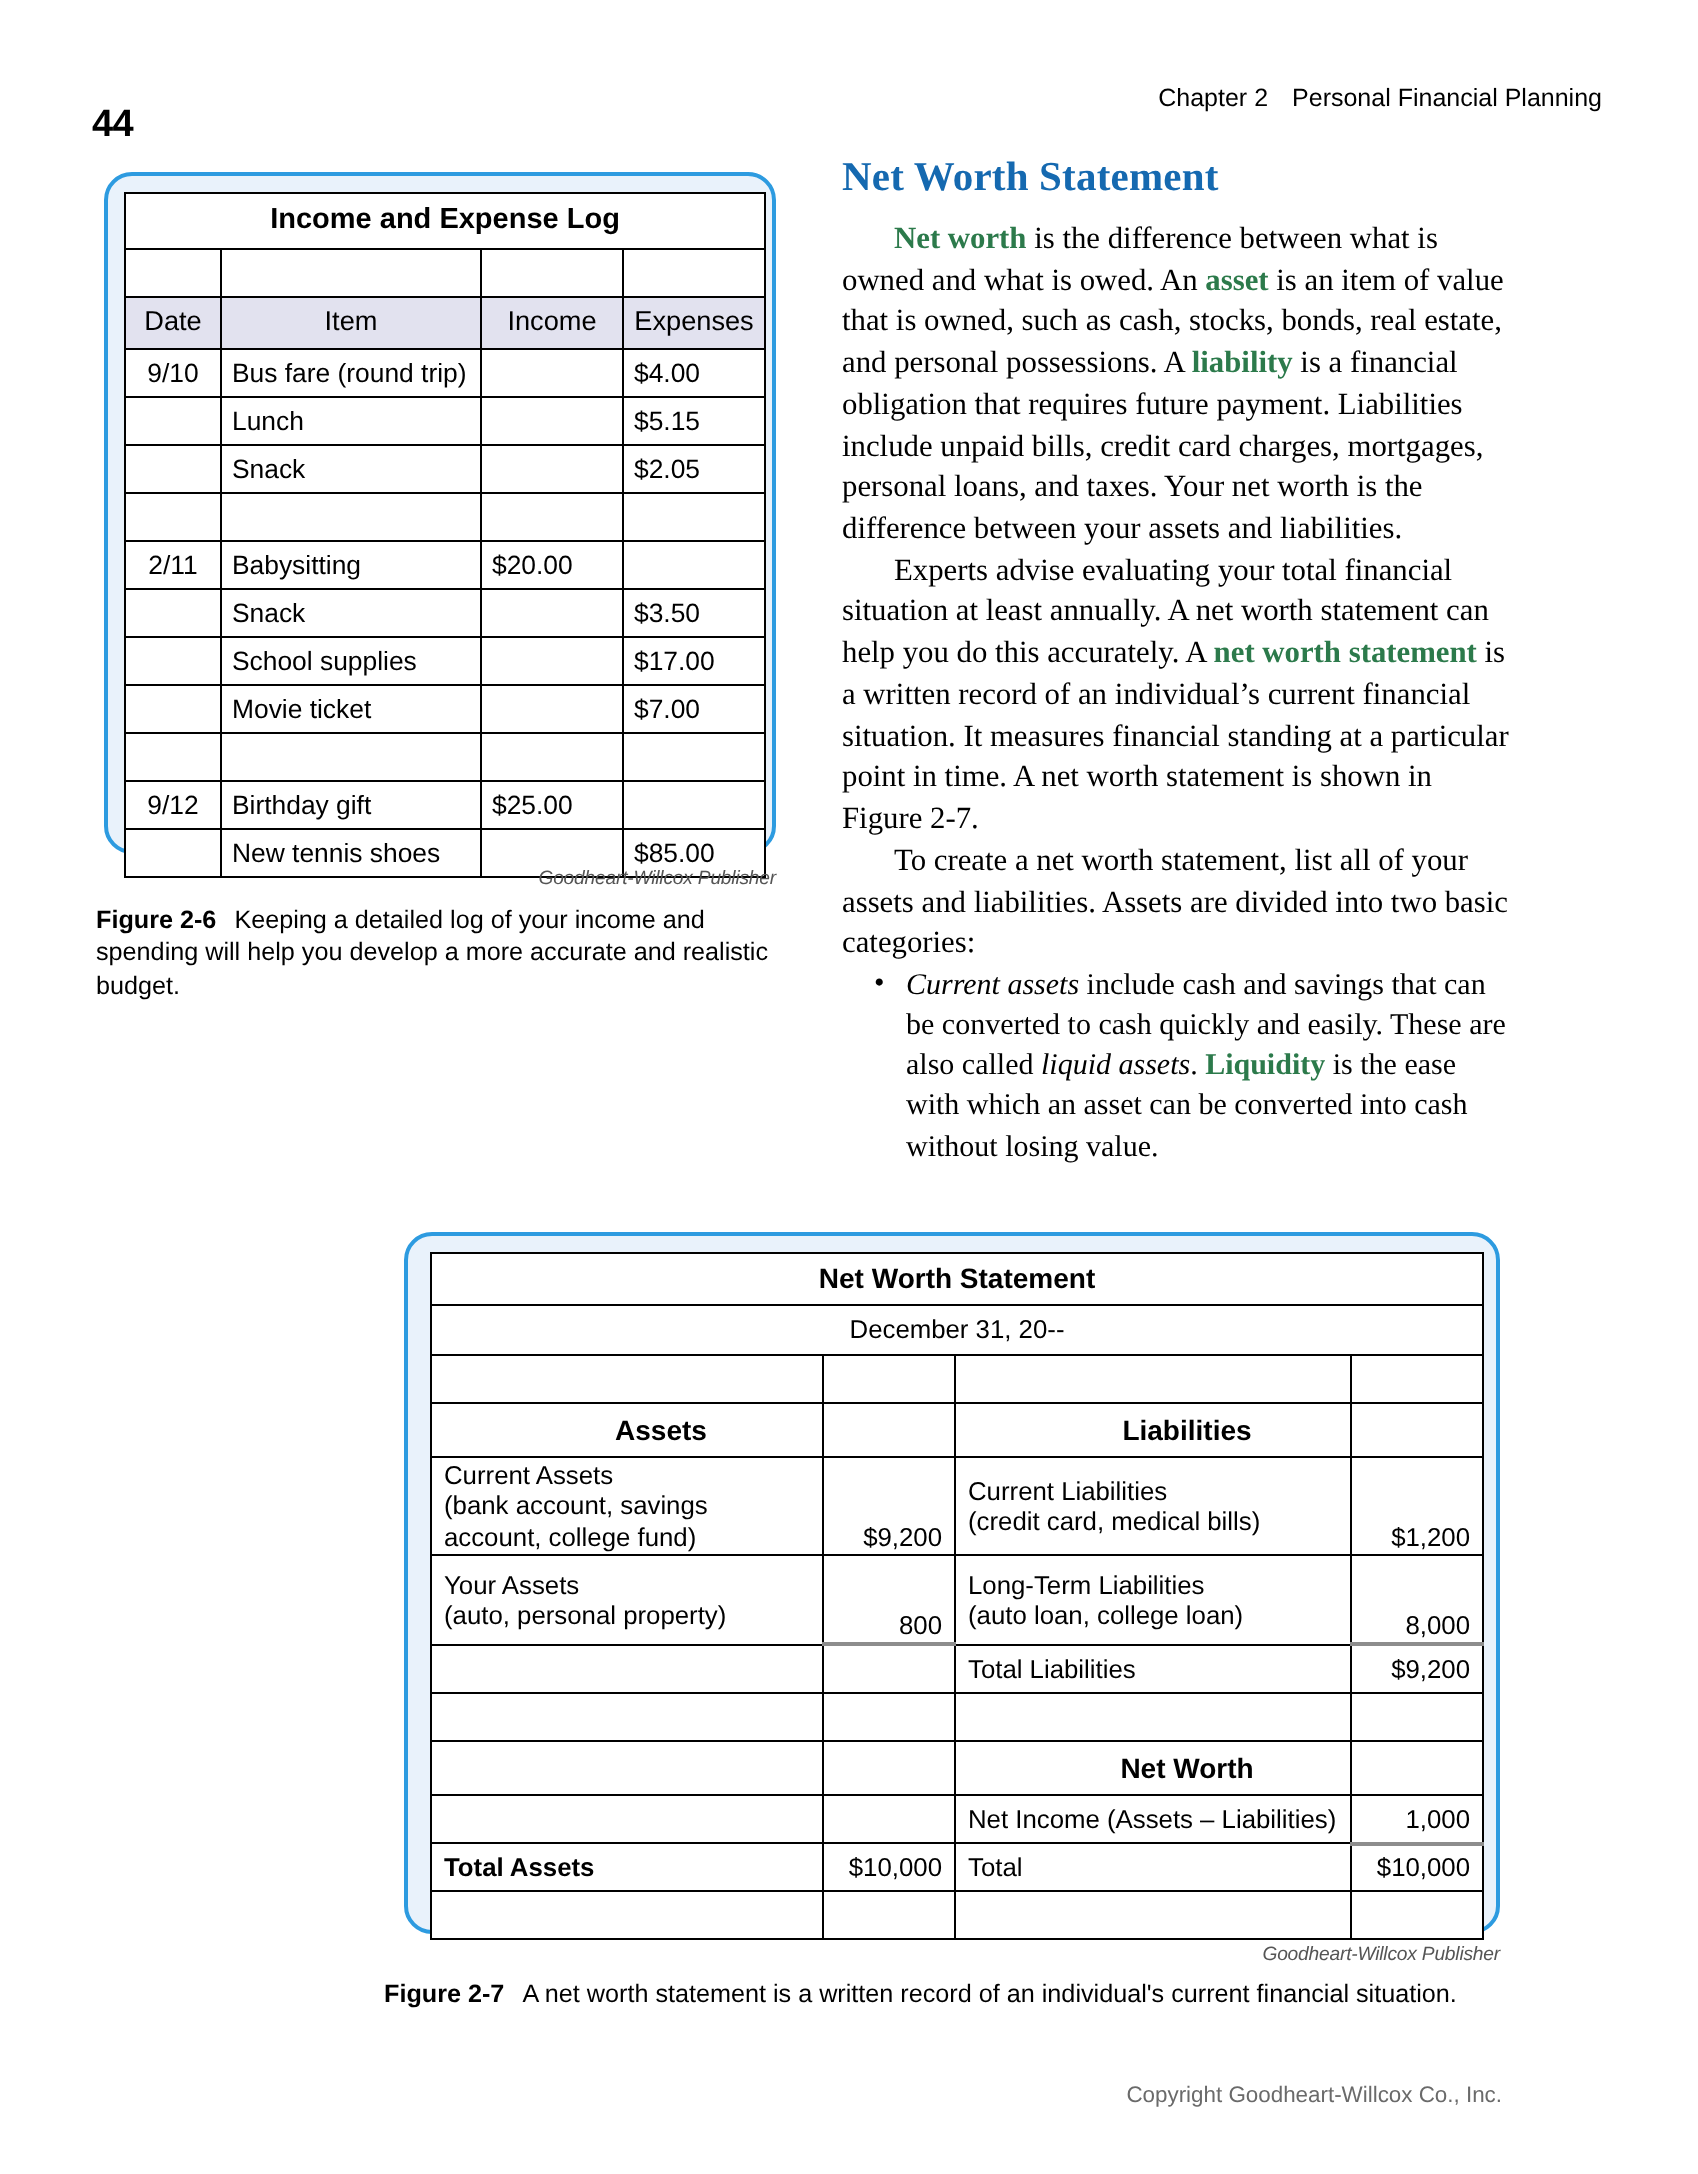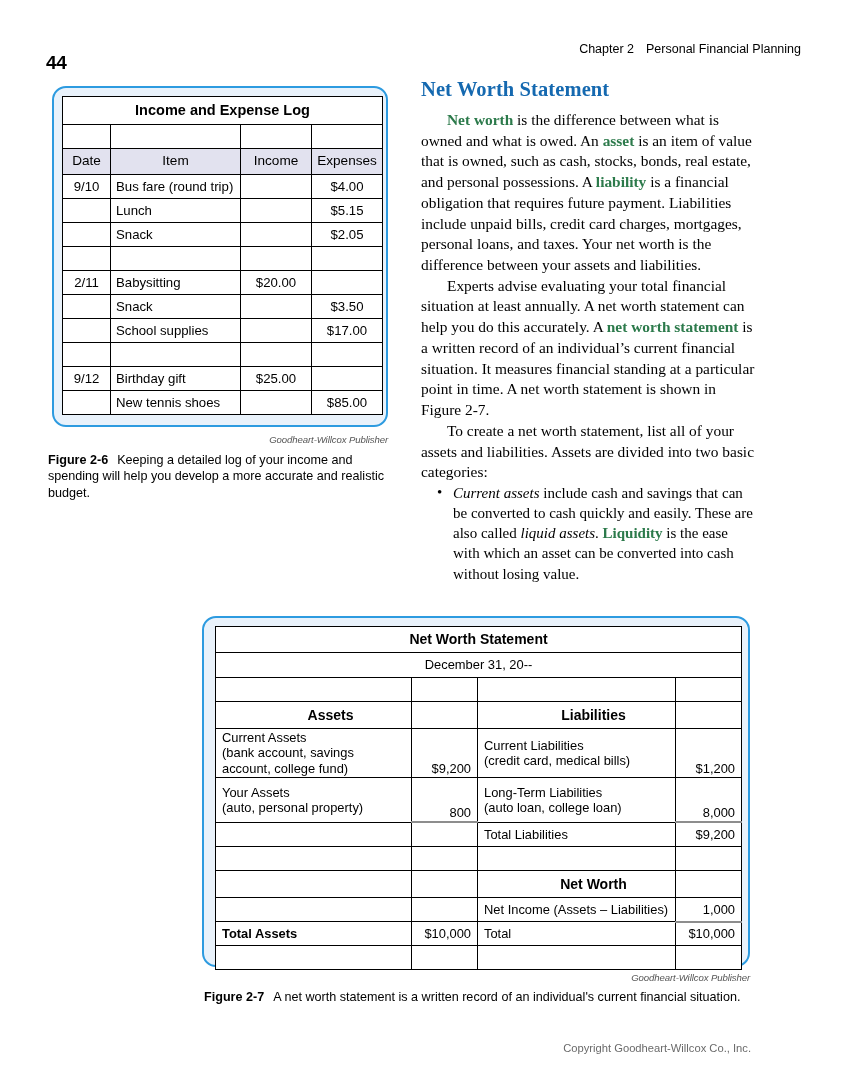--- a/index.html
+++ b/index.html
@@ -78,21 +78,21 @@
     height: 25px;
   }
   #fig26-table td.colhead {
     text-align: center;
     background: #e2e2ef;
     height: 23px;
     font-size: 13.6px;
   }
   #fig26-table td.date { text-align: center; }
   #fig26-table td.item { text-align: left; }
-  #fig26-table td.money { text-align: center; }
+  #fig26-table td.money { text-align: left; }
   #fig26-table td.spacer { height: 21px; }
 
   
   .credit {
     position: absolute;
     font-family: "Liberation Sans", sans-serif;
     font-style: italic;
     font-size: 9.6px;
     color: #555;
     text-align: right;
@@ -186,21 +186,21 @@
   #fig27-table td.label { text-align: left; }
   #fig27-table td.amount { text-align: right; }
   #fig27-table td.bold { font-weight: bold; }
   #fig27-table td.blank { height: 21px; }
   #fig27-table td.rule-top { border-top: 2px solid #8d8d8d; }
   #fig27-table td.tall { height: 41px; }
   #fig27-table td.tall3 { height: 46px; }
   #fig27-table .sub { display: block; }
 
   #fig27-credit { left: 410px; top: 972px; width: 340px; }
-  #fig27-caption { left: 204px; top: 989px; width: 600px; }
+  #fig27-caption { left: 192px; top: 989px; width: 600px; }
 
   
   #copyright {
     position: absolute;
     right: 98px;
     top: 1042px;
     font-family: "Liberation Sans", sans-serif;
     font-size: 11.2px;
     color: #6a6a6a;
     white-space: nowrap;
@@ -273,20 +273,26 @@
         <td class="date"></td>
         <td class="item">Snack</td>
         <td class="money"></td>
         <td class="money">$3.50</td>
       </tr>
       <tr>
         <td class="date"></td>
         <td class="item">School supplies</td>
         <td class="money"></td>
         <td class="money">$17.00</td>
+      </tr>
+      <tr>
+        <td class="date"></td>
+        <td class="item">Movie ticket</td>
+        <td class="money"></td>
+        <td class="money">$7.00</td>
       </tr>
       <tr>
         <td class="date"></td>
         <td class="item"></td>
         <td class="money"></td>
         <td class="money"></td>
       </tr>
       <tr>
         <td class="date">9/12</td>
         <td class="item">Birthday gift</td>

